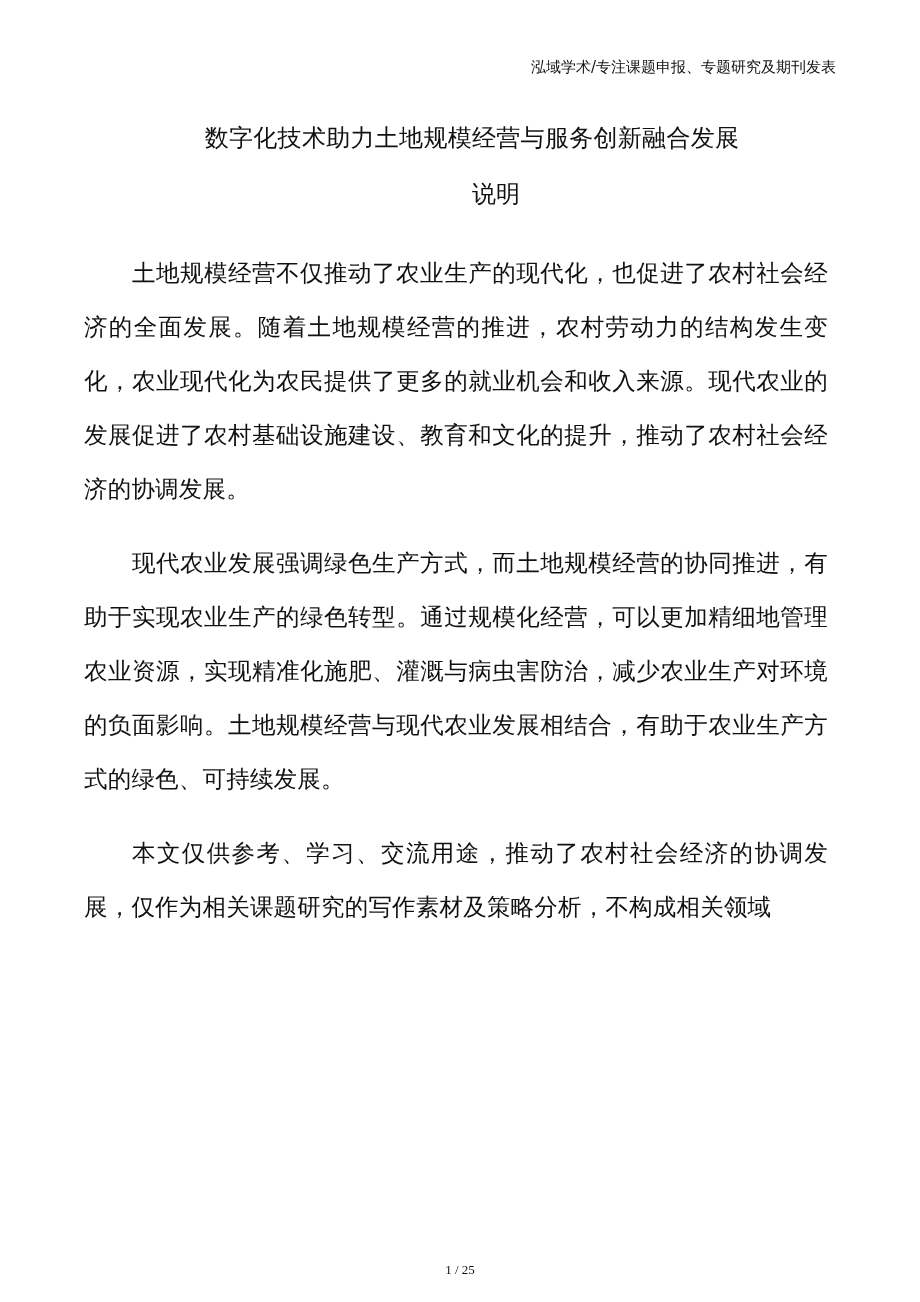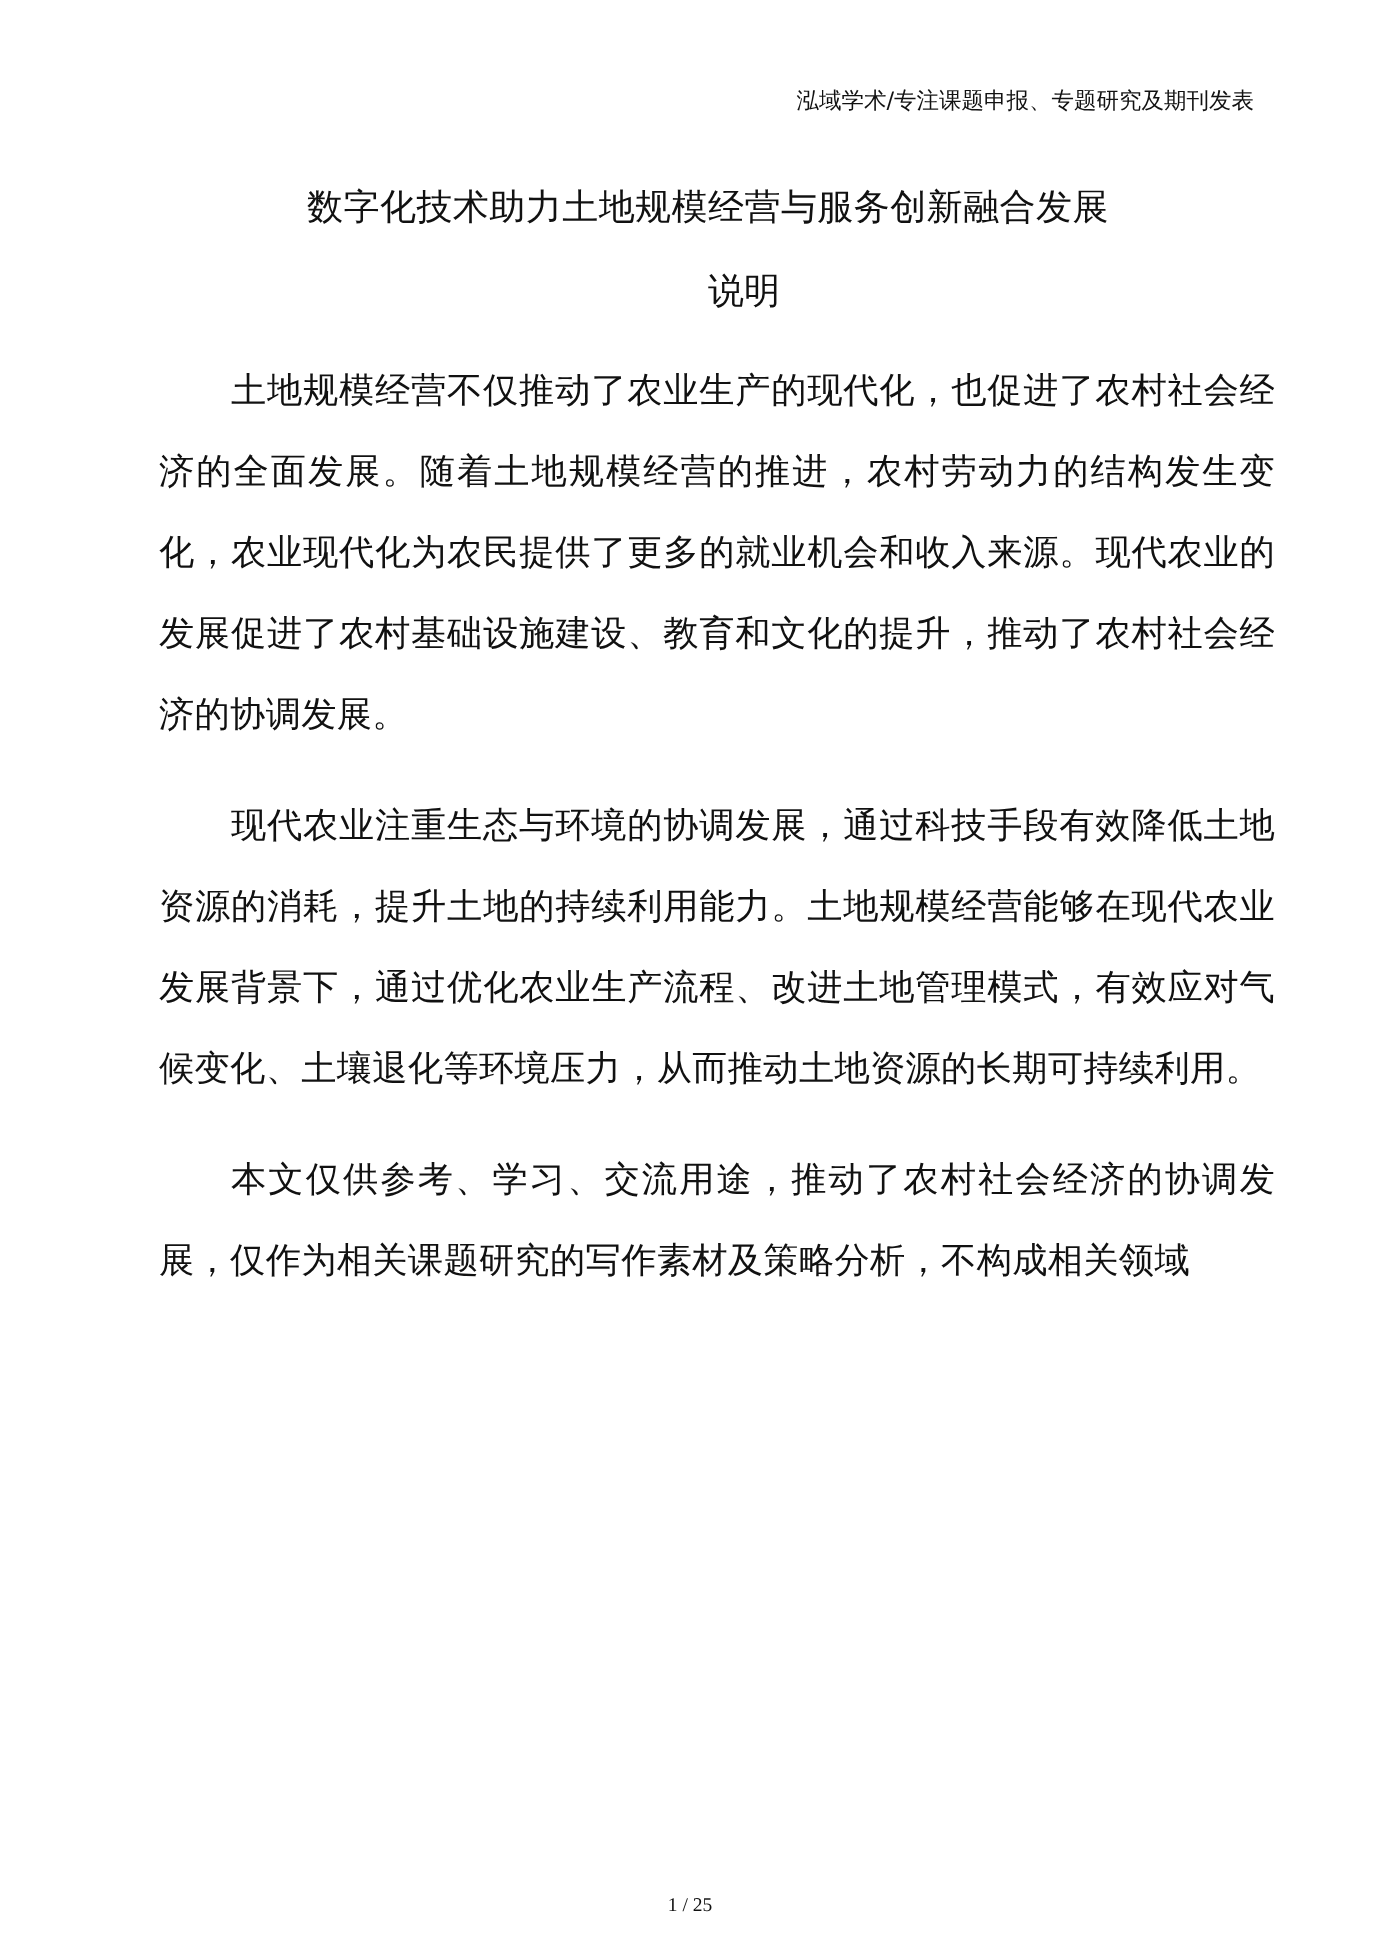--- a/index.html
+++ b/index.html
@@ -4,33 +4,33 @@
 <style>
   html, body { margin: 0; padding: 0; background: #ffffff; }
   body { width: 920px; height: 1302px; position: relative; overflow: hidden;
          font-family: "DejaVu Serif", "Liberation Serif", serif; color: #111; }
   .header { position: absolute; top: 58px; right: 84px; font-size: 15px;
             font-family: "DejaVu Sans", "Liberation Sans", sans-serif; color: #111; letter-spacing: 0px; }
   .title { position: absolute; top: 122px; left: 0; width: 920px; text-align: center;
            font-size: 24px; font-family: "DejaVu Sans", "Liberation Sans", sans-serif; letter-spacing: 0.3px; padding-left: 12px; }
   .subtitle { position: absolute; top: 178px; left: 0; width: 920px; text-align: center;
               font-size: 24px; font-family: "DejaVu Sans", "Liberation Sans", sans-serif; padding-left: 36px; }
-  .body-text { position: absolute; left: 84px; width: 744px; top: 233px; margin-left: 22px; }
+  .body-text { position: absolute; left: 84px; width: 744px; top: 246px; }
   .para { font-size: 23.5px; line-height: 54px; text-indent: 48px; text-align: justify;
           margin: 0 0 20px 0; letter-spacing: 0.2px; }
   .footer { position: absolute; top: 1262px; left: 0; width: 920px; text-align: center;
             font-size: 13px; font-weight: normal; font-family: "Liberation Serif", serif; }
 </style>
 </head>
 <body>
 
 <div class="header">泓域学术/专注课题申报、专题研究及期刊发表</div>
 
 <div class="title">数字化技术助力土地规模经营与服务创新融合发展</div>
 <div class="subtitle">说明</div>
 
 <div class="body-text">
   <p class="para">土地规模经营不仅推动了农业生产的现代化，也促进了农村社会经济的全面发展。随着土地规模经营的推进，农村劳动力的结构发生变化，农业现代化为农民提供了更多的就业机会和收入来源。现代农业的发展促进了农村基础设施建设、教育和文化的提升，推动了农村社会经济的协调发展。</p>
-  <p class="para">现代农业注重生态与环境的协调发展，通过科技手段有效降低土地资源的消耗，提升土地的持续利用能力。土地规模经营能够在现代农业发展背景下，通过优化农业生产流程、改进土地管理模式，有效应对气候变化、土壤退化等环境压力，从而推动土地资源的长期可持续利用。</p>
+  <p class="para">现代农业发展强调绿色生产方式，而土地规模经营的协同推进，有助于实现农业生产的绿色转型。通过规模化经营，可以更加精细地管理农业资源，实现精准化施肥、灌溉与病虫害防治，减少农业生产对环境的负面影响。土地规模经营与现代农业发展相结合，有助于农业生产方式的绿色、可持续发展。</p>
   <p class="para">本文仅供参考、学习、交流用途，推动了农村社会经济的协调发展，仅作为相关课题研究的写作素材及策略分析，不构成相关领域</p>
 </div>
 
 <div class="footer">1 / 25</div>
 
 </body></html>

